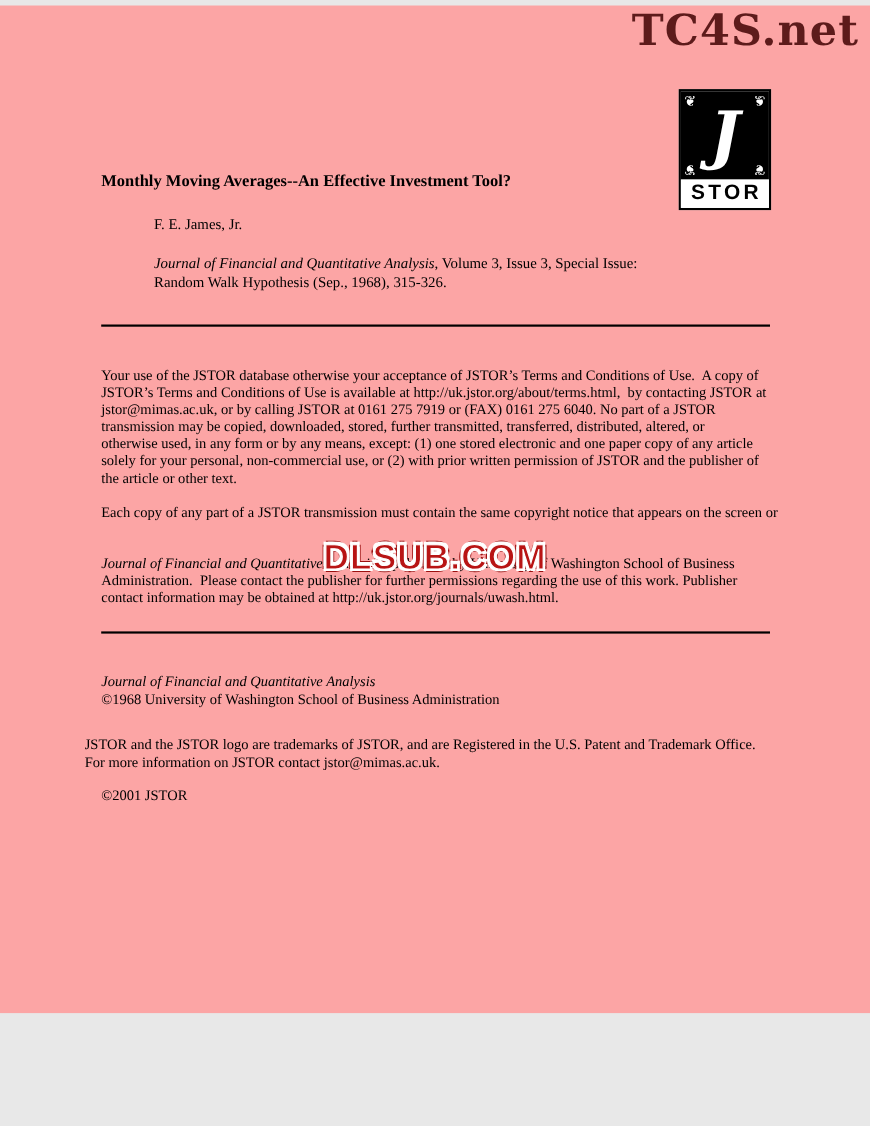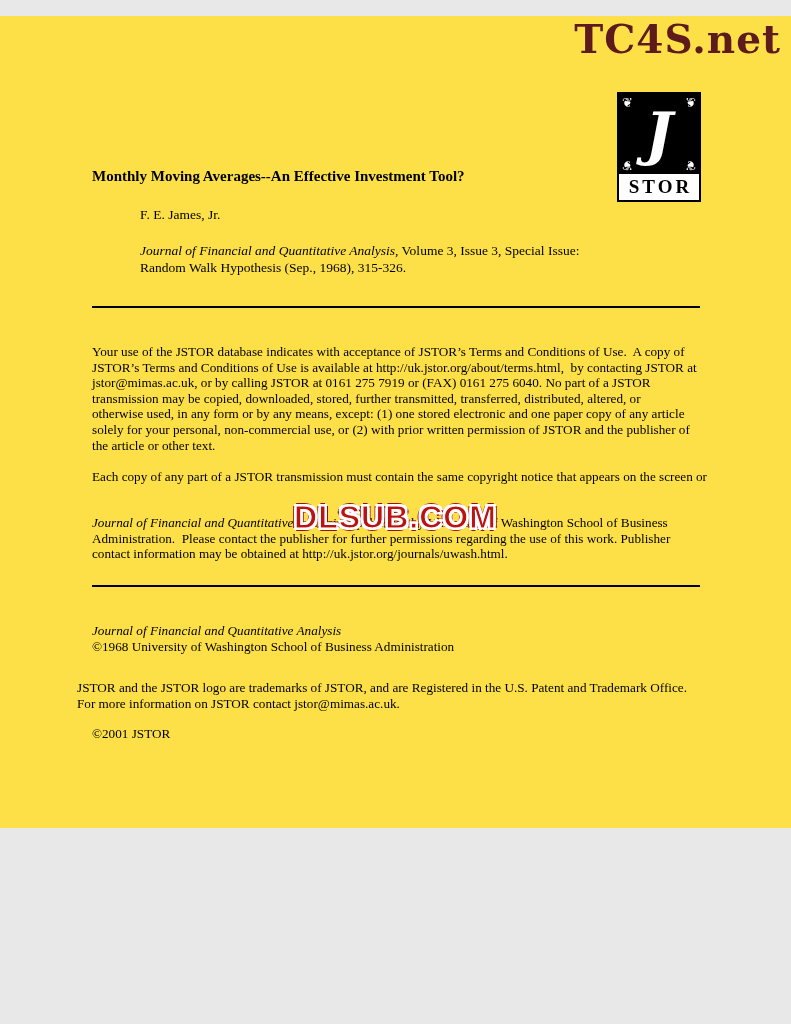--- a/index.html
+++ b/index.html
@@ -1,21 +1,21 @@
 <!DOCTYPE html>
 <html style="--wm_top: #5d1b1b; --wm_mid: #b81414; --wm_bottom: #cc1414;"><head>
 <meta charset="utf-8">
 <style>
   html, body { margin: 0; padding: 0; background: #e8e8e8; }
   .page {
     position: relative;
     width: 791px;
-    height: 812px;
-    margin: 16px auto;
-    background: #fde047;
+    height: 916px;
+    margin: 5px auto;
+    background: #fca5a5;
     font-family: "Liberation Serif", serif;
     color: #000;
     overflow: hidden;
   }
   .abs { position: absolute; }
   .line { white-space: pre; }
 
   
   .wm-tc4s {
     top: 0px; right: 10px;
@@ -85,21 +85,21 @@
   }
   .logo-orn.o1 { left: 3px;  top: 2px; }
   .logo-orn.o2 { right: 3px; top: 2px; transform: scaleX(-1); }
   .logo-orn.o3 { left: 3px;  bottom: 2px; transform: scaleY(-1); }
   .logo-orn.o4 { right: 3px; bottom: 2px; transform: scale(-1,-1); }
   .logo-stor {
     height: 26px;
     display: flex;
     align-items: center;
     justify-content: center;
-    font-family: Liberation Serif, serif;
+    font-family: Liberation Sans, sans-serif;
     font-weight: bold;
     font-size: 19px;
     letter-spacing: 3px;
     text-indent: 3px;
     color: #000;
     background: #fff;
   }
 
   
   .title {
@@ -168,21 +168,21 @@
   <div class="abs title">Monthly Moving Averages--An Effective Investment Tool?</div>
   <div class="abs author">F. E. James, Jr.</div>
   <div class="abs citation">
     <div class="line"><span class="italic">Journal of Financial and Quantitative Analysis</span><span>, Volume 3, Issue 3, Special Issue:</span></div>
     <div class="line">Random Walk Hypothesis (Sep., 1968), 315-326.</div>
   </div>
 
   <div class="abs rule rule1"></div>
 
   <div class="abs body-text terms">
-    <div class="line">Your use of the JSTOR database indicates with acceptance of JSTOR’s Terms and Conditions of Use.  A copy of</div>
+    <div class="line">Your use of the JSTOR database otherwise your acceptance of JSTOR’s Terms and Conditions of Use.  A copy of</div>
     <div class="line">JSTOR’s Terms and Conditions of Use is available at http://uk.jstor.org/about/terms.html,  by contacting JSTOR at</div>
     <div class="line">jstor@mimas.ac.uk, or by calling JSTOR at 0161 275 7919 or (FAX) 0161 275 6040. No part of a JSTOR</div>
     <div class="line">transmission may be copied, downloaded, stored, further transmitted, transferred, distributed, altered, or</div>
     <div class="line">otherwise used, in any form or by any means, except: (1) one stored electronic and one paper copy of any article</div>
     <div class="line">solely for your personal, non-commercial use, or (2) with prior written permission of JSTOR and the publisher of</div>
     <div class="line">the article or other text.</div>
   </div>
 
   <div class="abs body-text copynotice">
     <div class="line">Each copy of any part of a JSTOR transmission must contain the same copyright notice that appears on the screen or</div>

